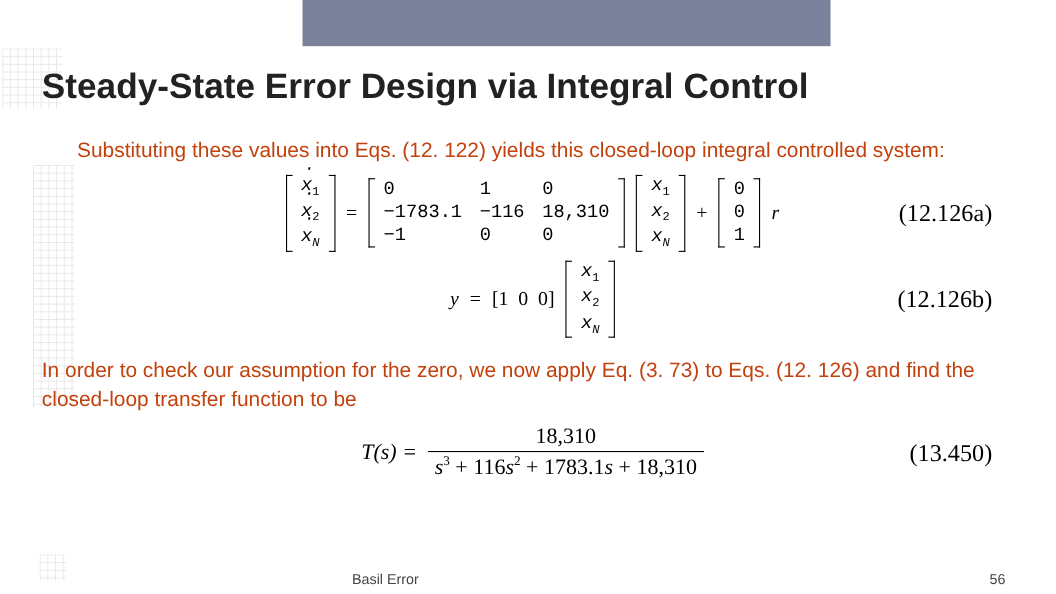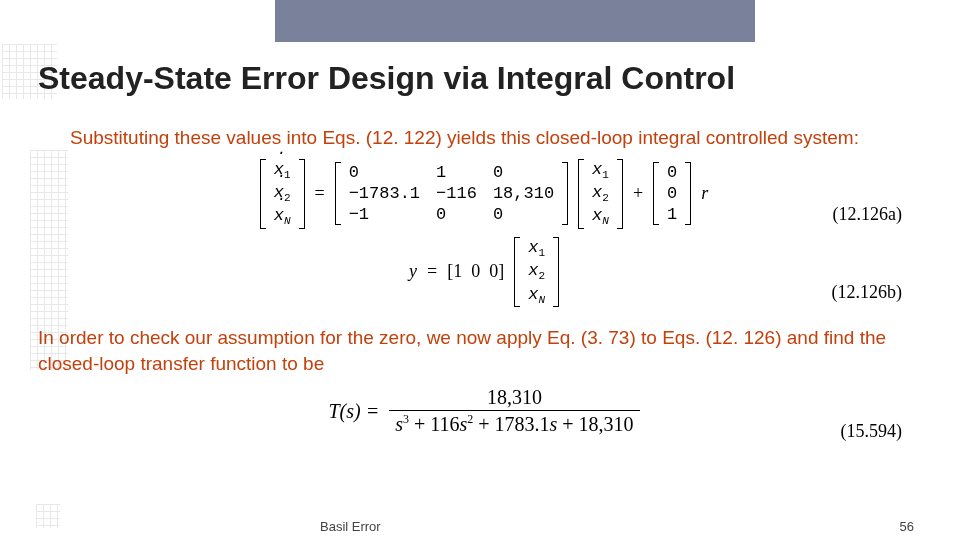--- a/index.html
+++ b/index.html
@@ -59,22 +59,21 @@
     margin: 8px 0 6px 0;
     position: relative;
     width: 100%;
   }
   .eq-label {
     position: absolute;
     right: 28px;
     top: 50%;
     transform: translateY(-50%);
     font-family: "Times New Roman", serif;
-    font-size: 18px;
-    margin-top: 20px;
+    font-size: 22px;
   }
   .math {
     font-family: "Times New Roman", "Cambria Math", serif;
     font-size: 18px;
     display: flex;
     align-items: center;
     gap: 10px;
   }
   .bracket-mat {
     display: inline-flex;
@@ -256,21 +255,21 @@
   <p class="para para2">In order to check our assumption for the zero, we now apply Eq. (3. 73) to Eqs. (12. 126) and find the closed-loop transfer function to be</p>
 
   <div class="eq-wrap" style="margin-top:10px;">
     <div class="math" style="font-size:20px;">
       <span class="italic"><span class="italic">T</span>(<span class="italic">s</span>) =</span>
       <span class="frac">
         <span class="num">18,310</span>
         <span class="den"><span class="italic">s</span><span class="sup">3</span> + 116<span class="italic">s</span><span class="sup">2</span> + 1783.1<span class="italic">s</span> + 18,310</span>
       </span>
     </div>
-    <span class="eq-label">(15.594)</span>
+    <span class="eq-label">(13.450)</span>
   </div>
 
 </div>
 
 <div class="footer">
   <span class="author">Basil Error</span>
   <span class="page">56</span>
 </div>
 
 </body></html>

